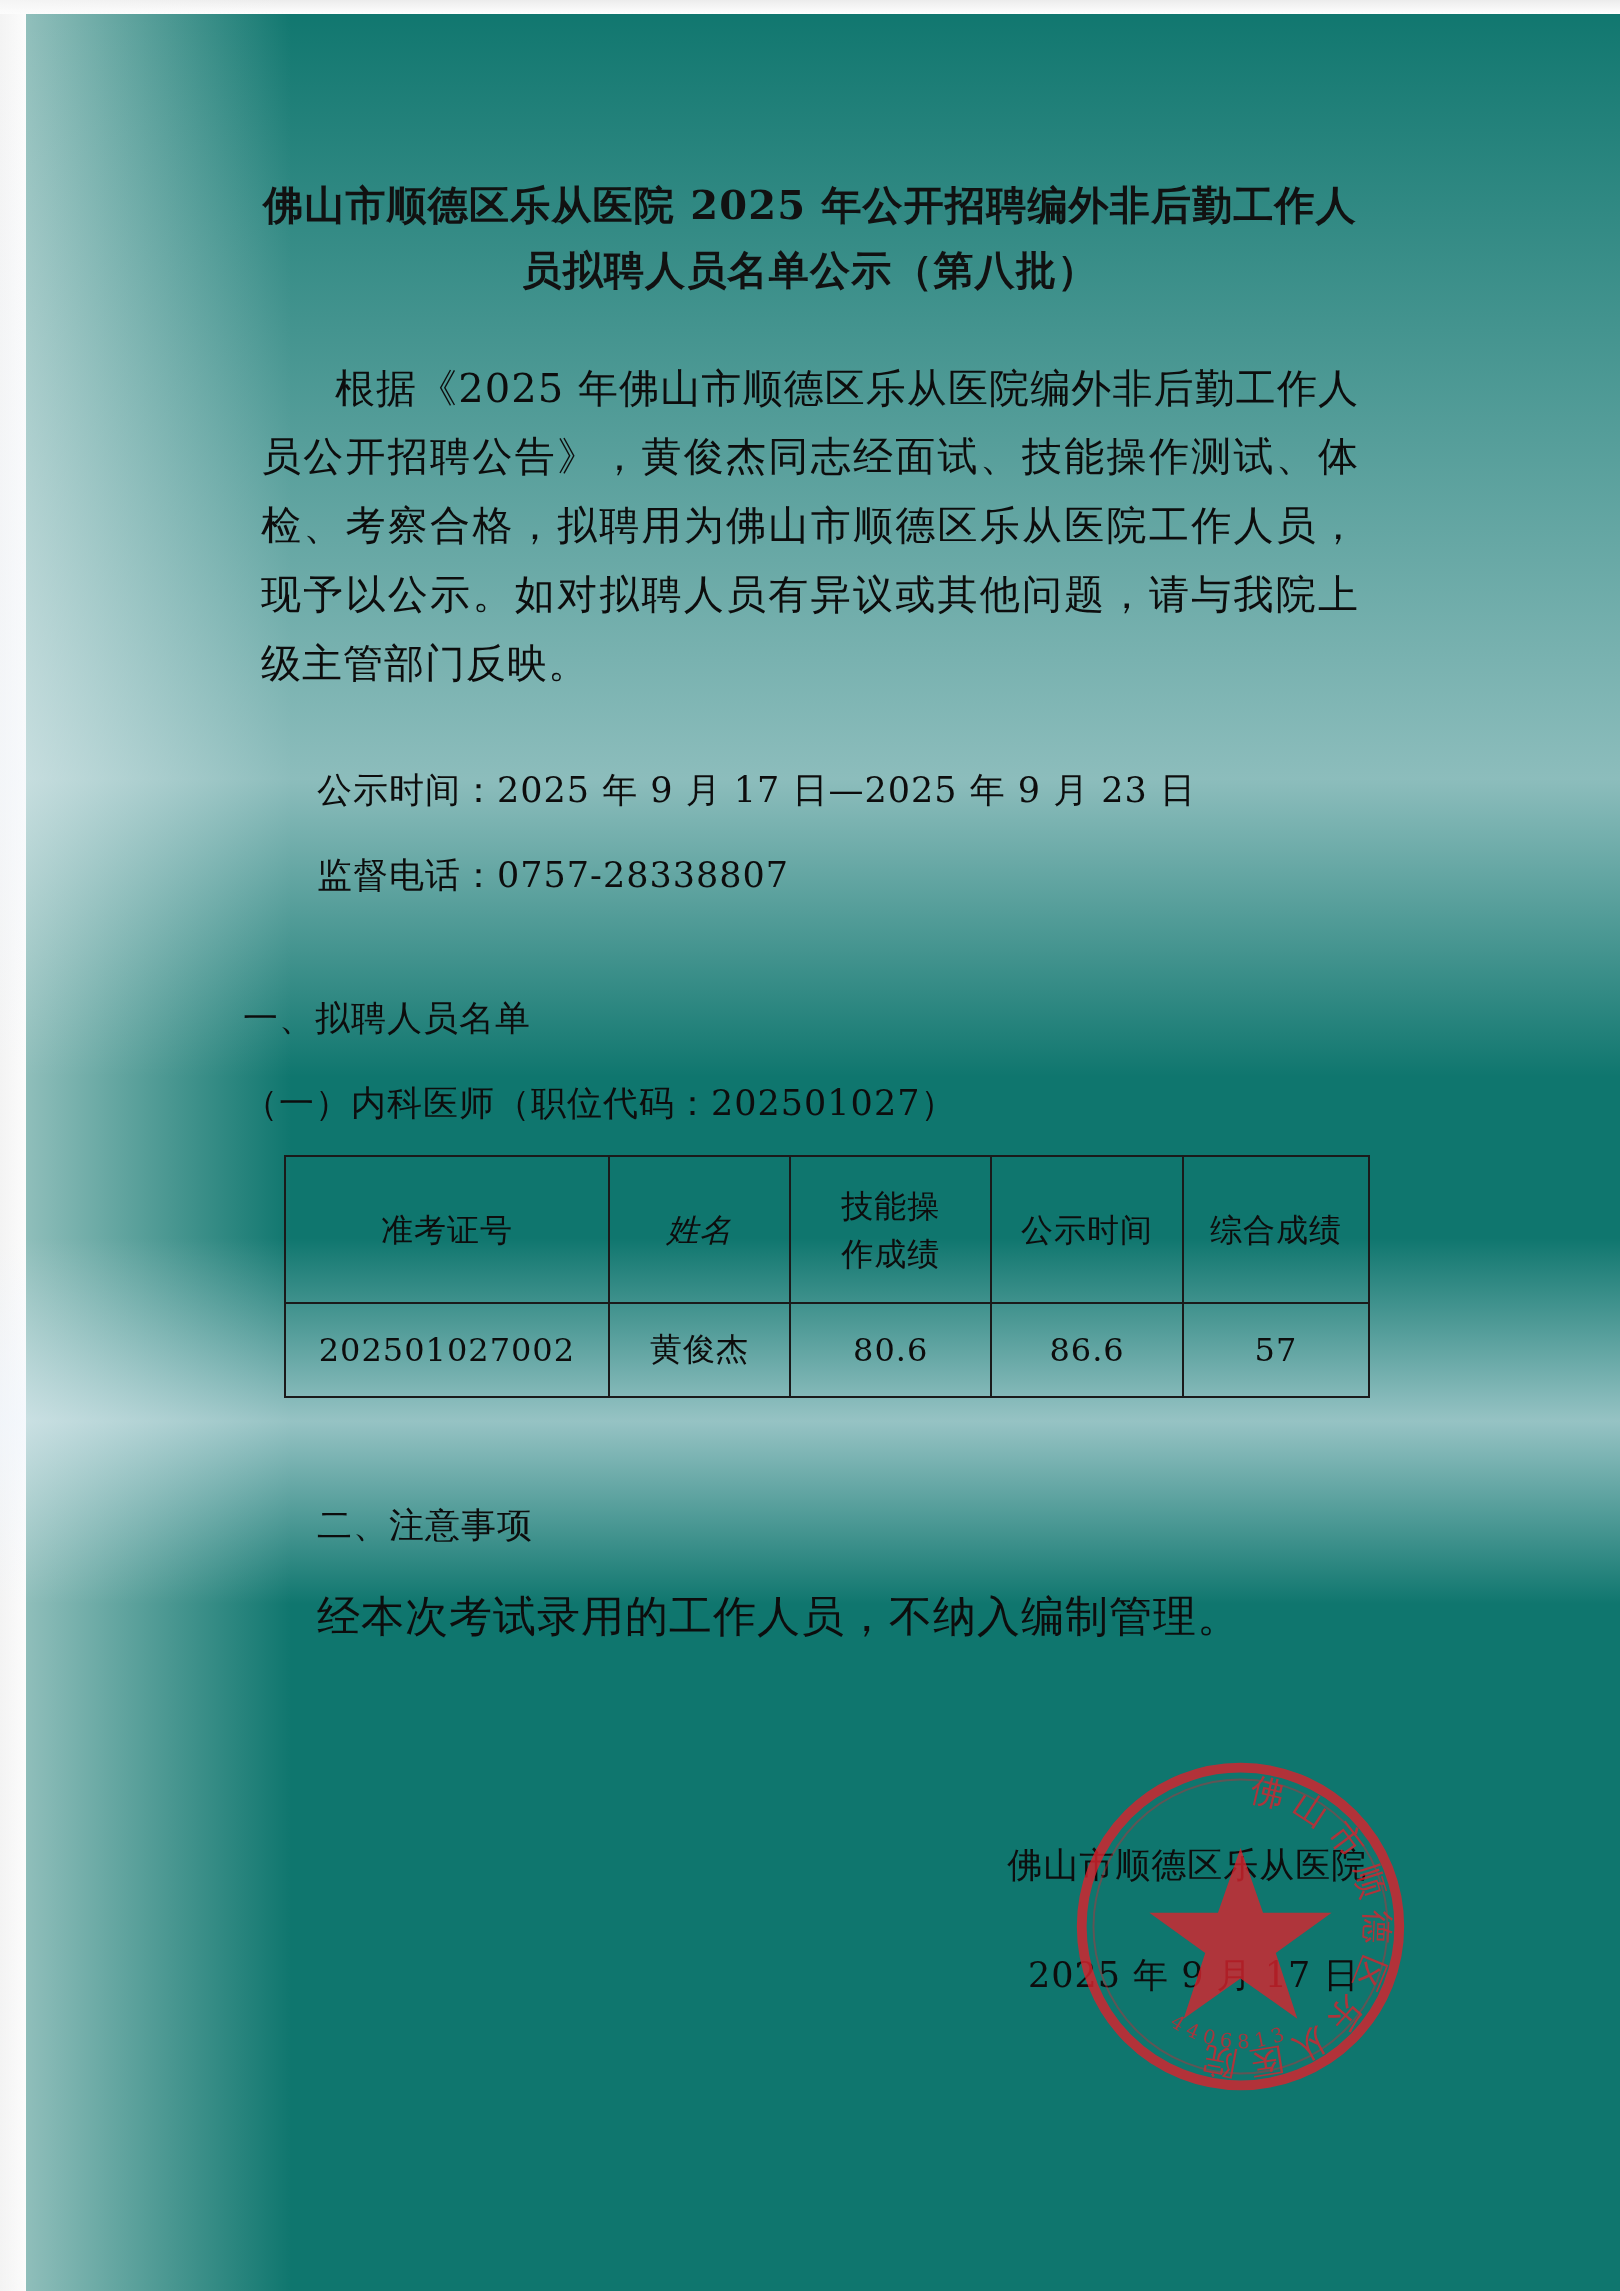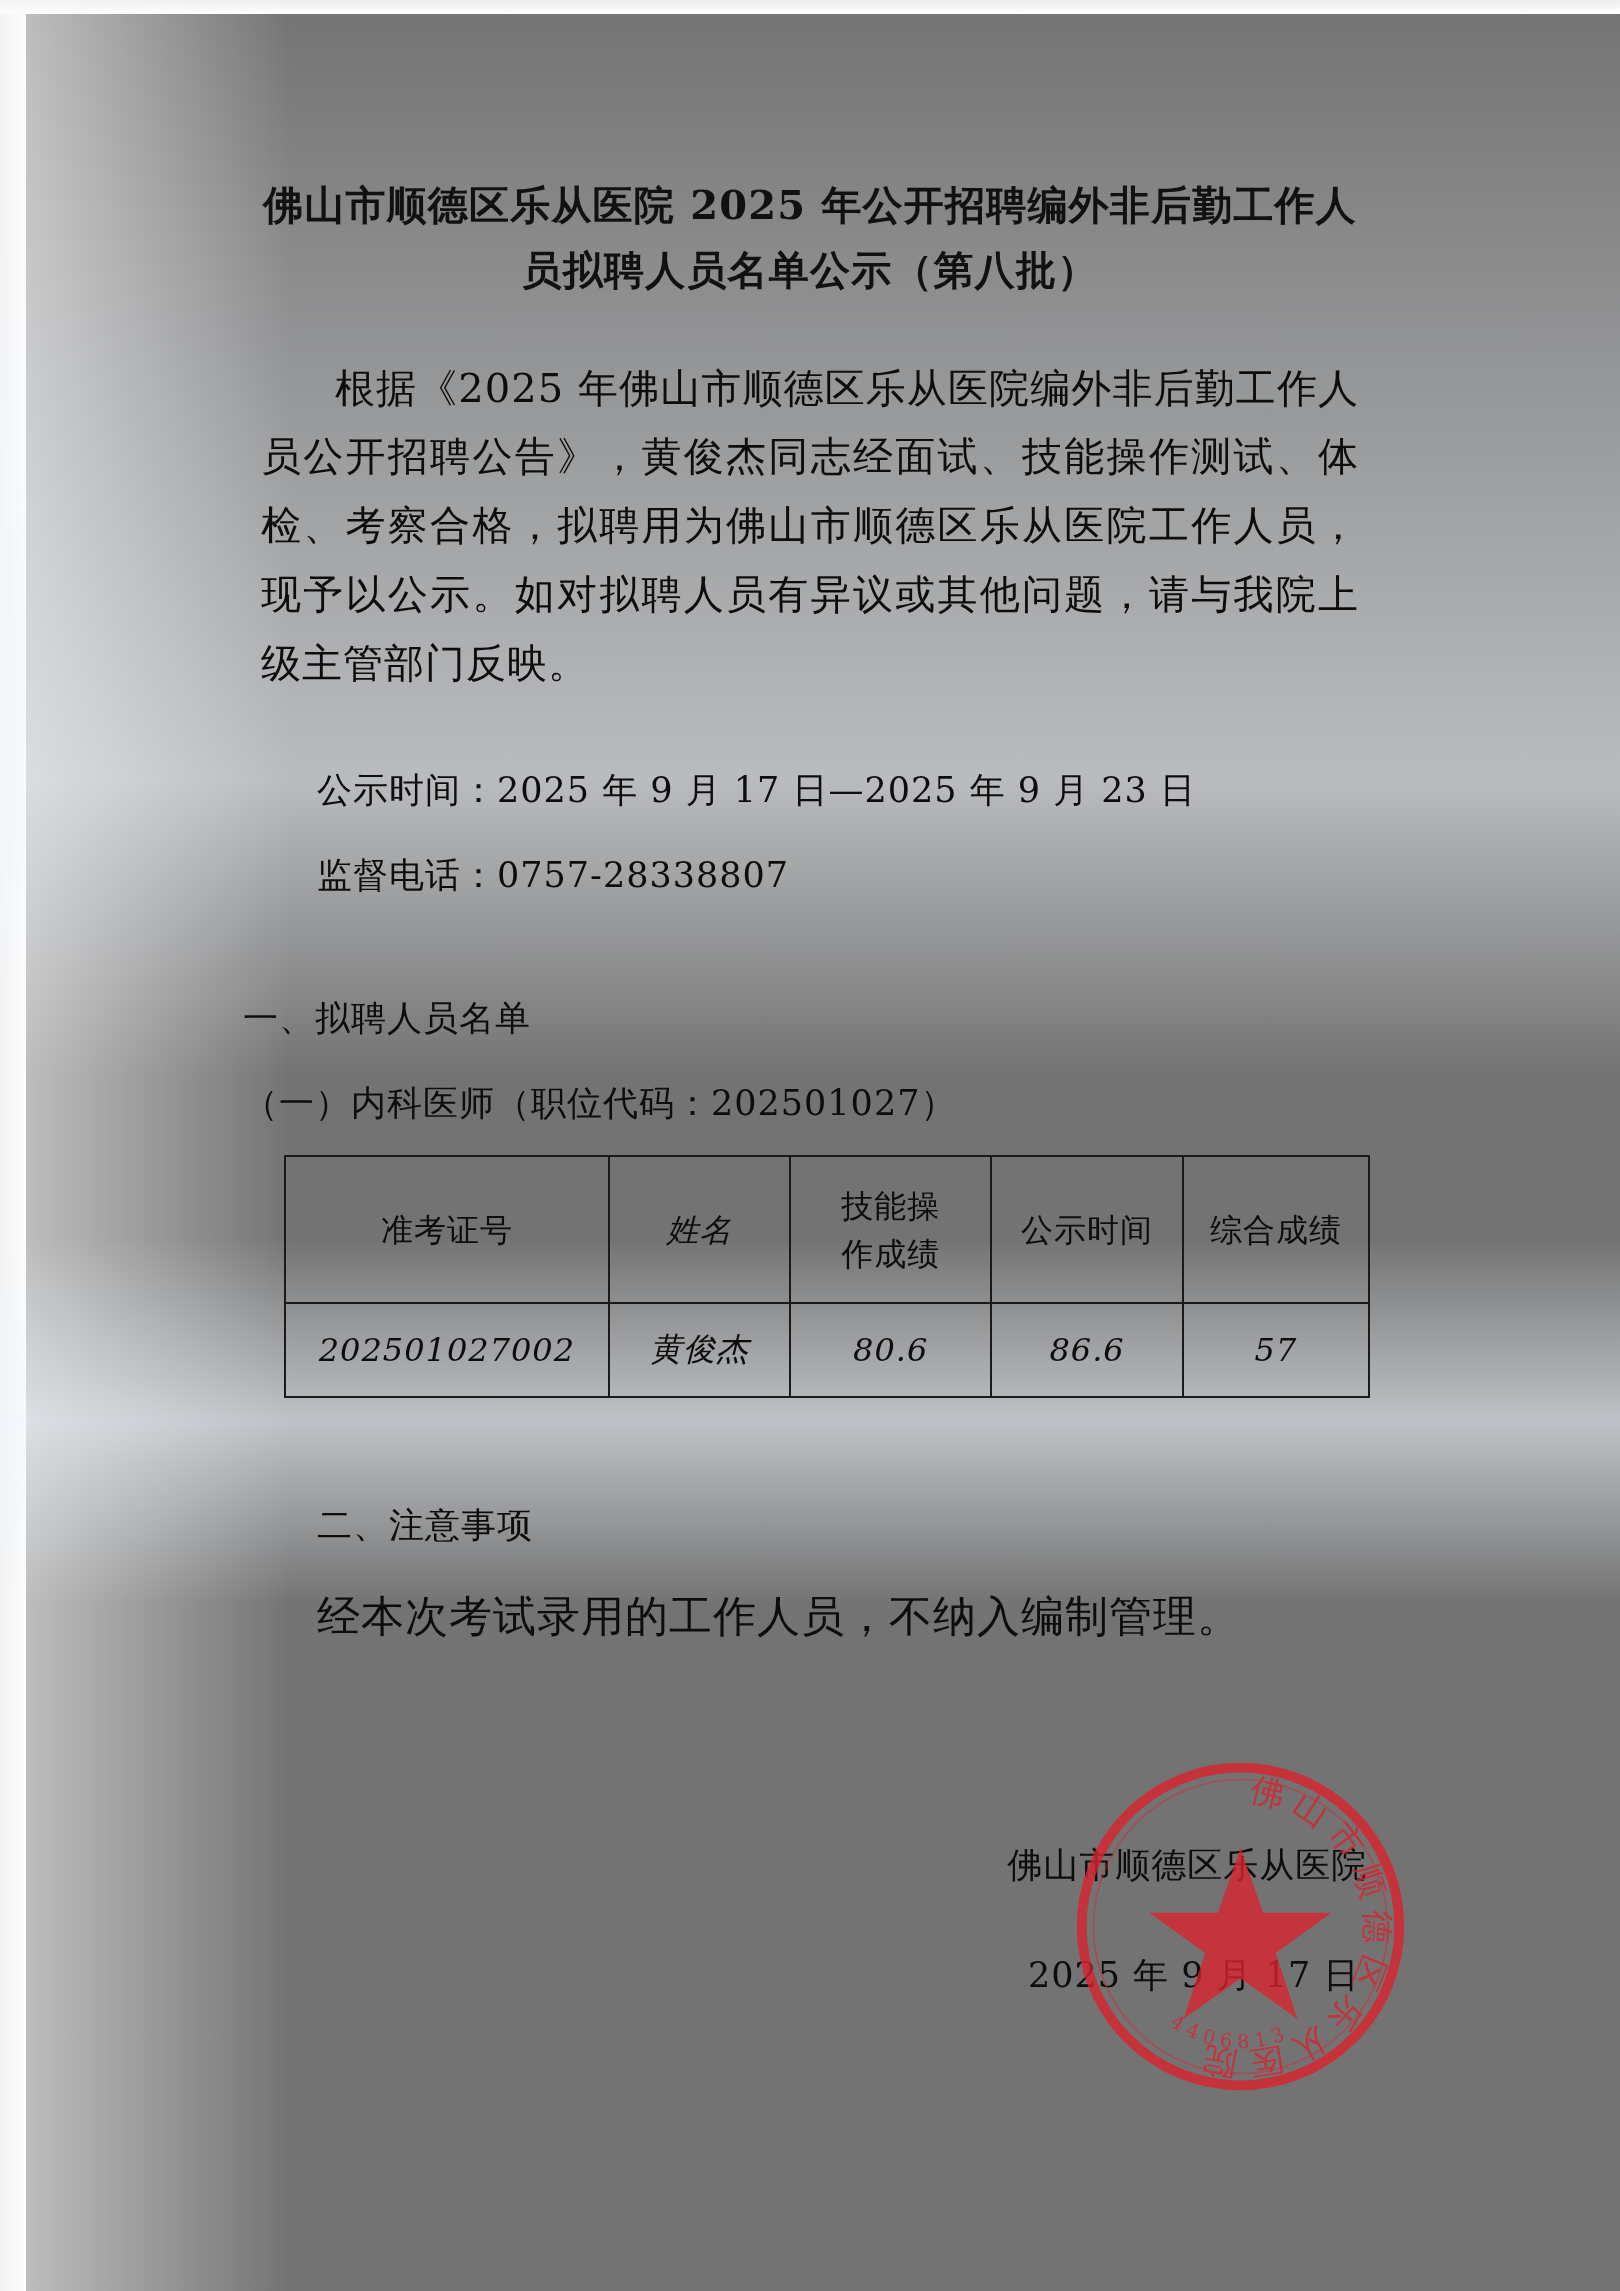--- a/index.html
+++ b/index.html
@@ -8,21 +8,21 @@
     background: #d8d8d8;
   }
   body {
     font-family: "DejaVu Serif", "Liberation Serif", serif;
   }
   .page {
     position: relative;
     width: 1620px;
     height: 2292px;
     margin: 0 auto;
-    background: #737373;
+    background: #0f766e;
     overflow: hidden;
     box-sizing: border-box;
   }
   
   .scan-tint {
     position: absolute;
     inset: 0;
     pointer-events: none;
     background:
       linear-gradient(to bottom, rgba(247,249,252,0.0) 0%, rgba(243,247,252,0.55) 34%, rgba(255,255,255,0) 47%),
@@ -125,21 +125,20 @@
     font-family: "DejaVu Serif", "Liberation Serif", serif;
   }
   table.result-table thead td {
     height: 137px;
     line-height: 1.5;
     padding: 3.9px 5.9px;
   }
   table.result-table tbody td {
     height: 84px;
     padding: 3.9px 5.9px;
-    font-style: italic;
   }
   .col-1 { width: 30.5%; }
   .col-2 { width: 16.5%; font-style: italic; }
   .col-3 { width: 18.5%; }
   .col-4 { width: 17.5%; }
   .col-5 { width: 17%; }
 
   .notes-head {
     margin-top: 104px;
     font-size: 35px;

